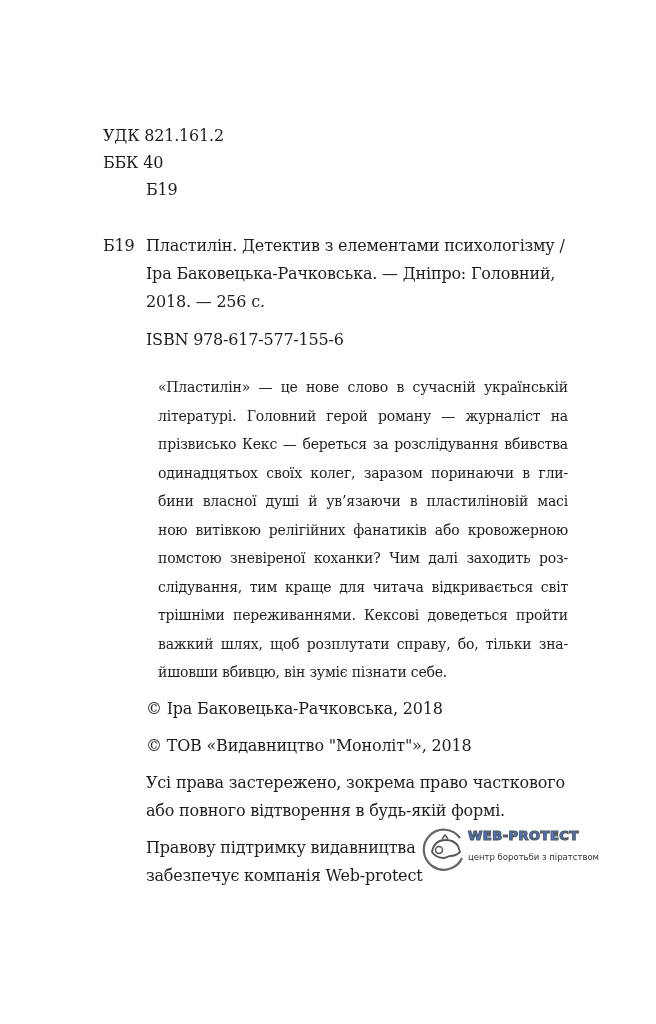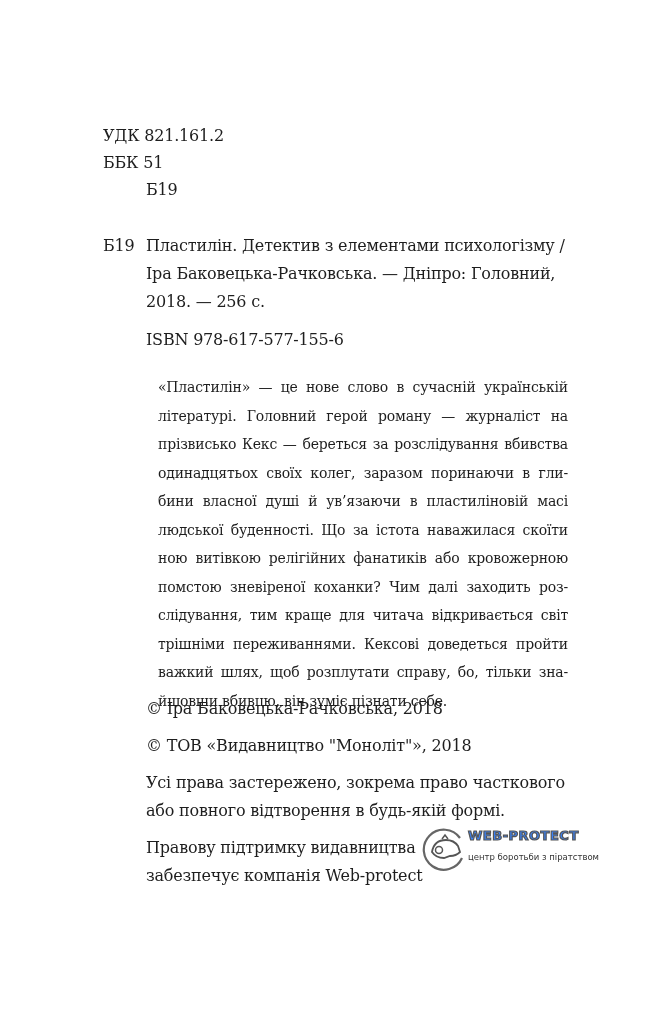--- a/index.html
+++ b/index.html
@@ -20,37 +20,36 @@
   .logo-sub { position:absolute; left:48px; top:26px; font-family:"DejaVu Sans", sans-serif;
           font-size:8.5px; color:#333; white-space:nowrap; }
   .logo svg { position:absolute; left:0; top:0; }
 </style>
 </head>
 <body>
 
 <div class="page">
 
   <div class="line cls" style="top:126px;">УДК 821.161.2</div>
-  <div class="line cls" style="top:153px;">ББК 51</div>
+  <div class="line cls" style="top:153px;">ББК 40</div>
   <div class="line ind" style="top:180px;">Б19</div>
 
   <div class="line cls" style="top:236px;">Б19</div>
   <div class="line ind" style="top:236px;">Пластилін. Детектив з елементами психологізму /</div>
   <div class="line ind" style="top:264px;">Іра Баковецька-Рачковська. — Дніпро: Головний,</div>
   <div class="line ind" style="top:292px;">2018. — 256 с.</div>
 
   <div class="line ind" style="top:330px;">ISBN 978-617-577-155-6</div>
 
   <div class="para" style="top:373px;">
     <span class="l">«Пластилін» — це нове слово в сучасній українській</span>
     <span class="l">літературі. Головний герой роману — журналіст на</span>
     <span class="l">прізвисько Кекс — береться за розслідування вбивства</span>
     <span class="l">одинадцятьох своїх колег, заразом поринаючи в гли-</span>
     <span class="l">бини власної душі й ув’язаючи в пластиліновій масі</span>
-    <span class="l">людської буденності. Що за істота наважилася скоїти</span>
     <span class="l">ною витівкою релігійних фанатиків або кровожерною</span>
     <span class="l">помстою зневіреної коханки? Чим далі заходить роз-</span>
     <span class="l">слідування, тим краще для читача відкривається світ</span>
     <span class="l">трішніми переживаннями. Кексові доведеться пройти</span>
     <span class="l">важкий шлях, щоб розплутати справу, бо, тільки зна-</span>
     <span class="l last">йшовши вбивцю, він зуміє пізнати себе.</span>
   </div>
 
   <div class="line ind" style="top:699px;">© Іра Баковецька-Рачковська, 2018</div>
   <div class="line ind" style="top:736px;">© ТОВ «Видавництво "Моноліт"», 2018</div>

